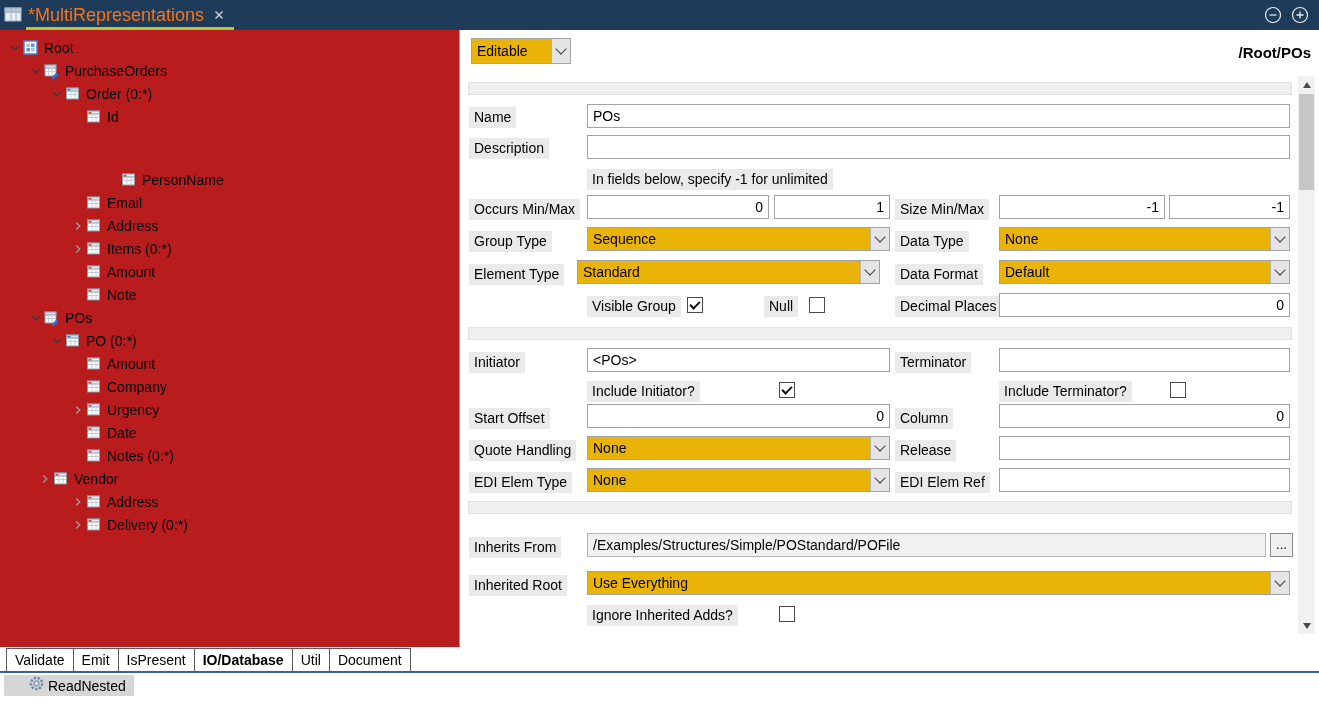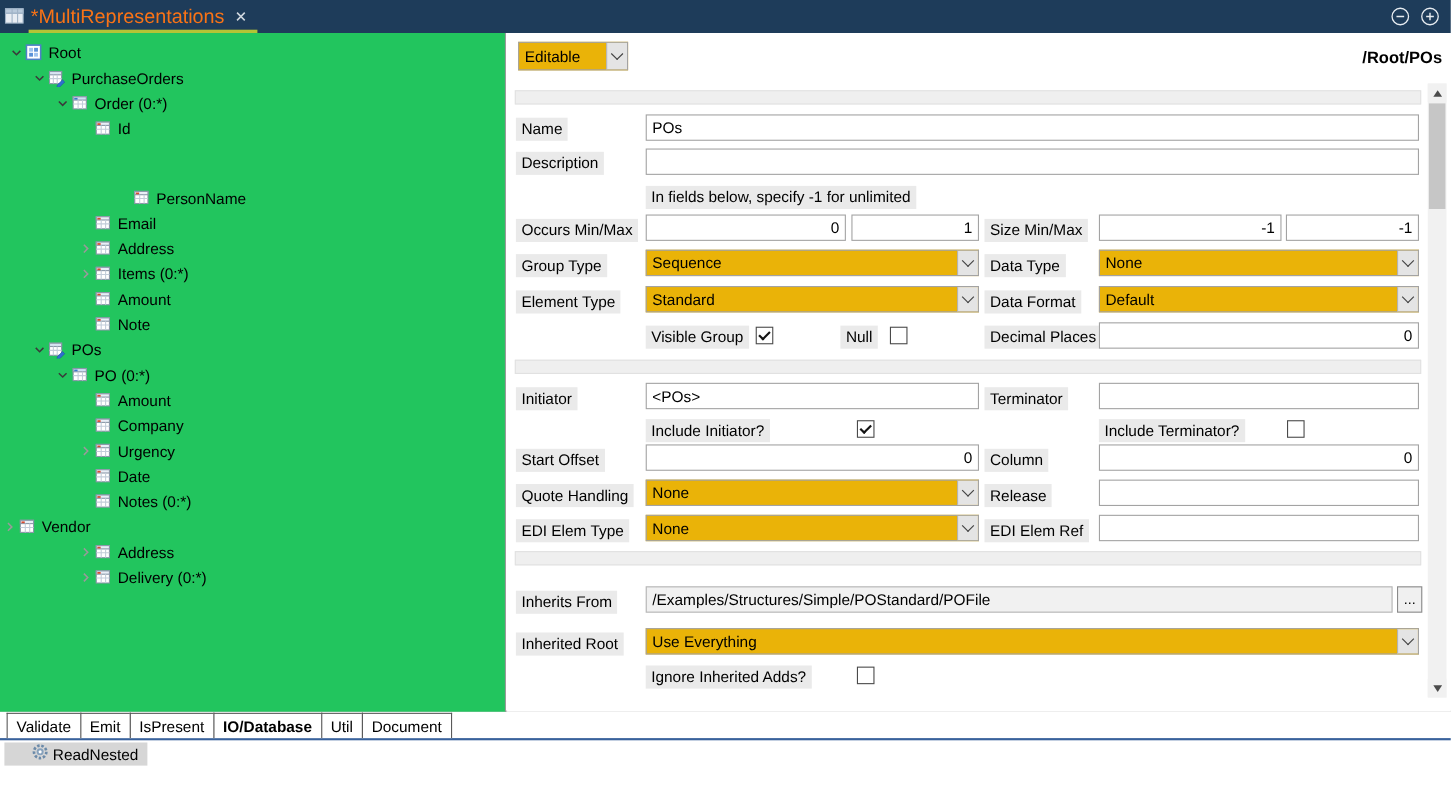--- a/index.html
+++ b/index.html
@@ -12,21 +12,21 @@
   .app-icon { width:26px; display:flex; justify-content:center; align-items:center; }
   .doc-tab { position:relative; height:30px; display:flex; align-items:center; padding:0 10px 0 2px; }
   .doc-tab .title-text { color:#f97316; font-size:18px; margin-right:10px; white-space:nowrap; }
   .tab-close { display:inline-flex; align-items:center; }
   .tab-underline { position:absolute; left:0; right:0; bottom:0; height:3px; background:#b3c435; }
   .win-controls { margin-left:auto; display:flex; gap:9px; margin-right:10px; }
   .win-btn { width:18px; height:18px; display:flex; align-items:center; justify-content:center; cursor:default; }
 
   
   .main { position:absolute; top:30px; left:0; width:1319px; height:617px; border-bottom:1px solid #b0b0b0; }
-  .tree-panel { position:absolute; left:0; top:0; width:460px; height:617px; border-right:1px solid #9a9a9a; overflow:hidden; padding-top:6px; background:#22c55e; }
+  .tree-panel { position:absolute; left:0; top:0; width:460px; height:617px; border-right:1px solid #9a9a9a; overflow:hidden; padding-top:6px; background:#b91c1c; }
   .tree-row { display:flex; align-items:center; height:23px; white-space:nowrap; }
   .chev { width:17px; height:16px; display:inline-flex; align-items:center; justify-content:center; flex:none; }
   .ticon { width:19px; height:16px; display:inline-flex; align-items:center; flex:none; }
   .tlabel { font-size:14px; padding-left:2px; }
 
   .form-panel { position:absolute; left:461px; top:0; width:858px; height:617px; background:#fff; }
 
   .flabel { position:absolute; background:#eaeaea; padding:2px 5px; font-size:14px; white-space:nowrap; line-height:17px; }
   .hint { position:absolute; background:#eaeaea; padding:2px 5px; font-size:14px; white-space:nowrap; line-height:17px; }
   .tinput { position:absolute; height:24px; border:1px solid #a3a3a3; background:#fff; font-size:14px; padding:0 5px; font-family:"Liberation Sans", sans-serif; outline:none; }
@@ -329,21 +329,21 @@
           <span class="ticon">
             <svg width="16" height="16" viewBox="0 0 16 16">
               <rect x="1.5" y="2" width="12" height="11" fill="#fff" stroke="#8a98a8"></rect>
               <rect x="1.5" y="2" width="12" height="3" fill="#e8eef6" stroke="#8a98a8"></rect>
               <path d="M1.5 8.5h12M6 5v8M10 5v8" stroke="#c2cdd9" fill="none"></path>
               <rect x="2.5" y="3" width="3" height="1.6" fill="#d94b32"></rect>
             </svg>
           </span>
           <span class="tlabel">Notes (0:*)</span>
         </div>
-        <div class="tree-row" style="">
+        <div class="tree-row" style=" margin-left: 36px;">
           <span class="chev">
             <svg width="14" height="14" viewBox="0 0 16 16">
               <path d="M6 4l4 4-4 4" fill="none" stroke="#9a9a9a" stroke-width="1.6"></path>
             </svg>
           </span>
           <span class="ticon">
             <svg width="16" height="16" viewBox="0 0 16 16">
               <rect x="1.5" y="2" width="12" height="11" fill="#fff" stroke="#8a98a8"></rect>
               <rect x="1.5" y="2" width="12" height="3" fill="#e8eef6" stroke="#8a98a8"></rect>
               <path d="M1.5 8.5h12M6 5v8M10 5v8" stroke="#c2cdd9" fill="none"></path>
@@ -416,21 +416,21 @@
         <span class="ctext">Sequence</span>
         <span class="cbtn"></span>
       </div>
       <div class="flabel" style="left:434px; top:201px;">Data Type</div>
       <div class="combo" style="left:538px; top:197px; width:291px;">
         <span class="ctext">None</span>
         <span class="cbtn"></span>
       </div>
 
       <div class="flabel" style="left:8px; top:234px;">Element Type</div>
-      <div class="combo" style="left:126px; top:230px; width:303px;">
+      <div class="combo" style="left:116px; top:230px; width:303px;">
         <span class="ctext">Standard</span>
         <span class="cbtn"></span>
       </div>
       <div class="flabel" style="left:434px; top:234px;">Data Format</div>
       <div class="combo" style="left:538px; top:230px; width:291px;">
         <span class="ctext">Default</span>
         <span class="cbtn"></span>
       </div>
 
       <div class="flabel" style="left:126px; top:266px;">Visible Group</div>

